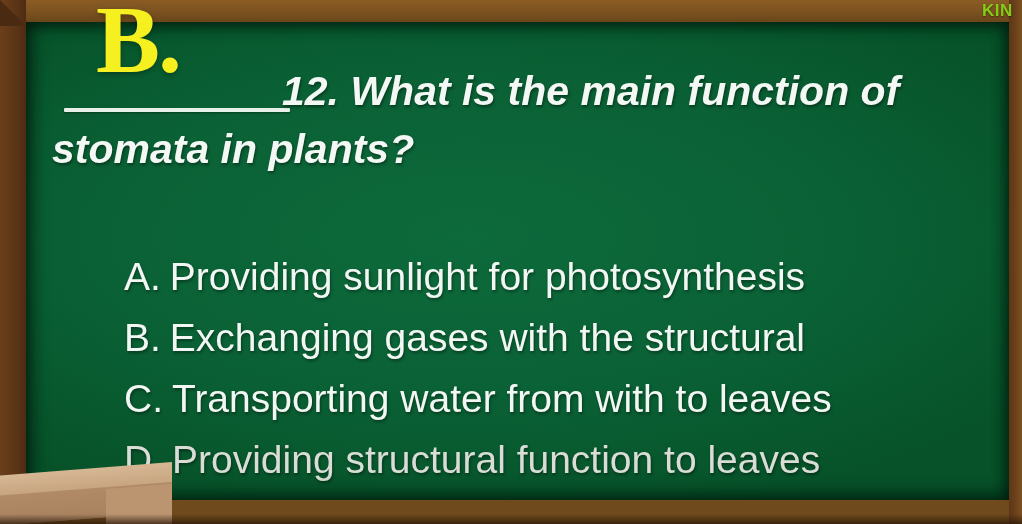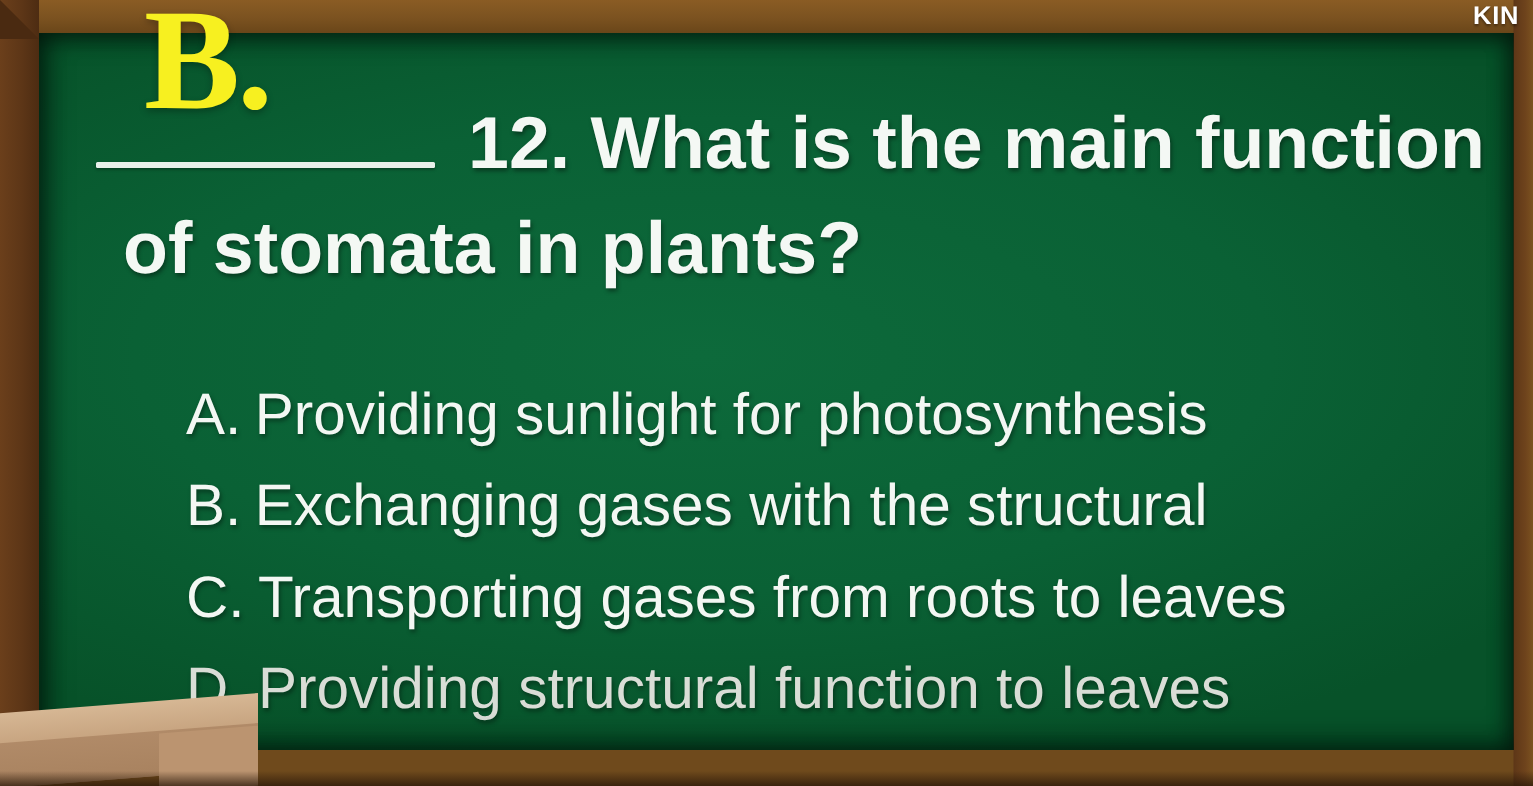--- a/index.html
+++ b/index.html
@@ -98,21 +98,21 @@
     transform-origin: left top;
   }
 
   
   .watermark {
     position: absolute;
     right: 0px; top: 1px;
     font-size: 17px;
     font-weight: 700;
     letter-spacing: .5px;
-    color: #ffffff;
+    color: #84cc16;
     text-shadow: 0 1px 2px rgba(0,0,0,.45);
     white-space: nowrap;
     overflow: hidden;
     width: 40px;
     direction: ltr;
   }
 
   
   .blank-line {
     position: absolute;
@@ -130,28 +130,29 @@
     font-size: 96px;
     line-height: 1;
     color: #f7f020;
     letter-spacing: -2px;
     text-shadow: 0 2px 5px rgba(0,0,0,.30);
   }
 
   
   .question {
     position: absolute;
-    left: 56px; top: 40px;
+    left: 26px; top: 40px;
     width: 930px;
-    font-size: 49px;
+    font-size: 41px;
     font-weight: 700;
     line-height: 1.42;
     color: #f4f8f4;
     text-shadow: 1px 2px 3px rgba(0,0,0,.40);
     text-indent: 230px;
+    font-style: italic;
   }
 
   
   .options {
     position: absolute;
     left: 98px; top: 224px;
     width: 910px;
   }
   .option {
     font-size: 39px;
@@ -182,21 +183,21 @@
     <div class="question">12. What is the main function of stomata in plants?</div>
 
     <div class="options">
       <div class="option">
         <span class="option-letter">A.</span><span>Providing sunlight for photosynthesis</span>
       </div>
       <div class="option">
         <span class="option-letter">B.</span><span>Exchanging gases with the structural</span>
       </div>
       <div class="option">
-        <span class="option-letter">C.</span><span>Transporting gases from roots to leaves</span>
+        <span class="option-letter">C.</span><span>Transporting water from with to leaves</span>
       </div>
       <div class="option dim">
         <span class="option-letter">D.</span><span>Providing structural function to leaves</span>
       </div>
     </div>
 
     <div class="board-inner-shadow"></div>
   </div>
 
   <div class="answer-mark">B.</div>

